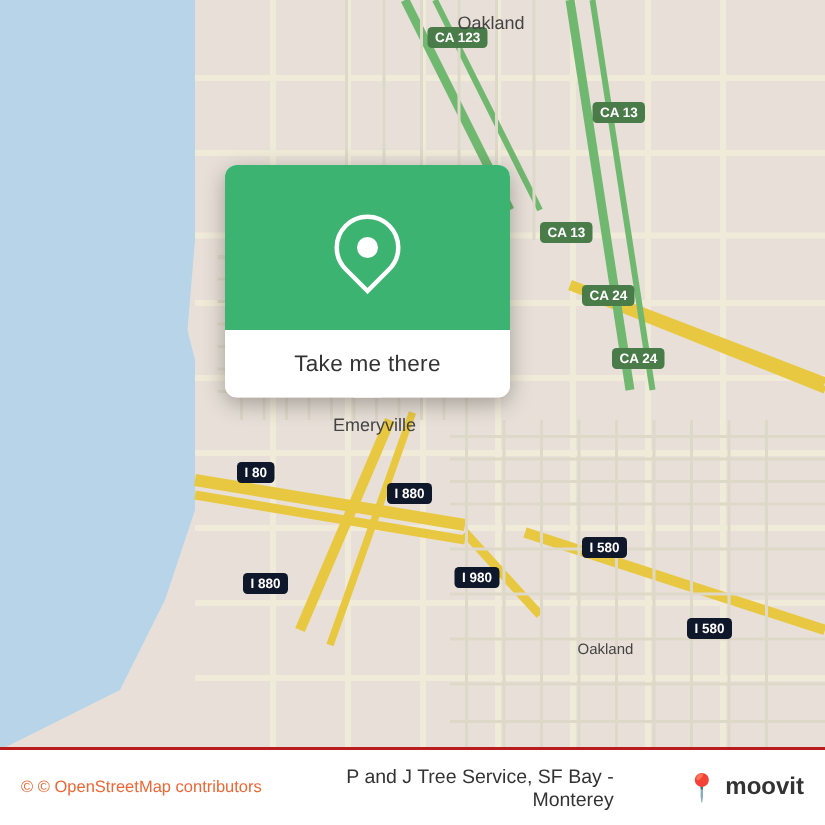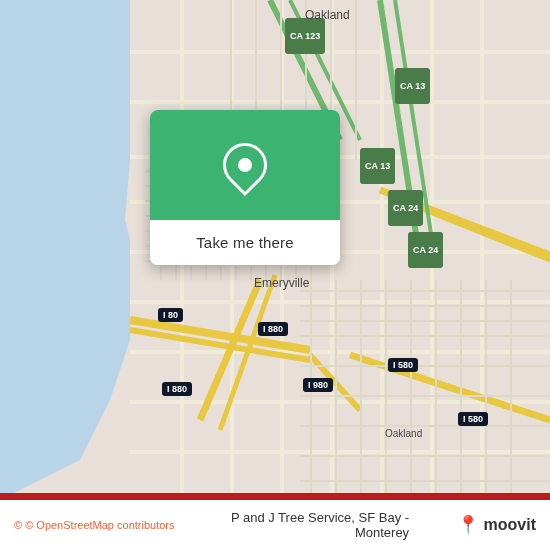--- a/index.html
+++ b/index.html
@@ -101,21 +101,21 @@
     #bottom-bar {
       position: absolute;
       bottom: 0;
       left: 0;
       width: 100%;
       background: white;
       padding: 10px 14px;
       display: flex;
       align-items: center;
       justify-content: space-between;
-      border-top: 7px solid #b91c1c;
+      border-top: 2px solid #b91c1c;
       z-index: 200;
       gap: 40px;
     }
 
     #bottom-left {
       font-size: 11px;
       color: #555;
     }
 
     #bottom-left span {
@@ -145,21 +145,21 @@
       color: #e84040;
     }
 
     
     .hw-label {
       position: absolute;
       background: #4a7c4a;
       color: white;
       font-size: 9px;
       font-weight: bold;
-      padding: 13px 5px;
+      padding: 2px 5px;
       border-radius: 3px;
       z-index: 50;
     }
 
     .hw-label-yellow {
       position: absolute;
       background: #0f172a;
       color: white;
       font-size: 9px;
       font-weight: bold;
@@ -292,21 +292,21 @@
     <div class="hw-label" style="top:190px;left:388px;">CA 24</div>
     <div class="hw-label" style="top:232px;left:408px;">CA 24</div>
     <div class="hw-label-yellow" style="top:308px;left:158px;">I 80</div>
     <div class="hw-label-yellow" style="top:322px;left:258px;">I 880</div>
     <div class="hw-label-yellow" style="top:382px;left:162px;">I 880</div>
     <div class="hw-label-yellow" style="top:358px;left:388px;">I 580</div>
     <div class="hw-label-yellow" style="top:378px;left:303px;">I 980</div>
     <div class="hw-label-yellow" style="top:412px;left:458px;">I 580</div>
 
     <div class="place-label" style="top:8px;left:305px;">Oakland</div>
-    <div class="place-label" style="top:276px;left:222px;margin-left:32px;">Emeryville</div>
+    <div class="place-label" style="top:276px;left:222px;">Emeryville</div>
     <div class="place-label-sm" style="top:428px;left:385px;">Oakland</div>
 
   </div>
 
   <div id="popup-card">
     <div id="popup-icon-area">
       <div class="location-pin"></div>
     </div>
     <button id="popup-button">Take me there</button>
   </div>

